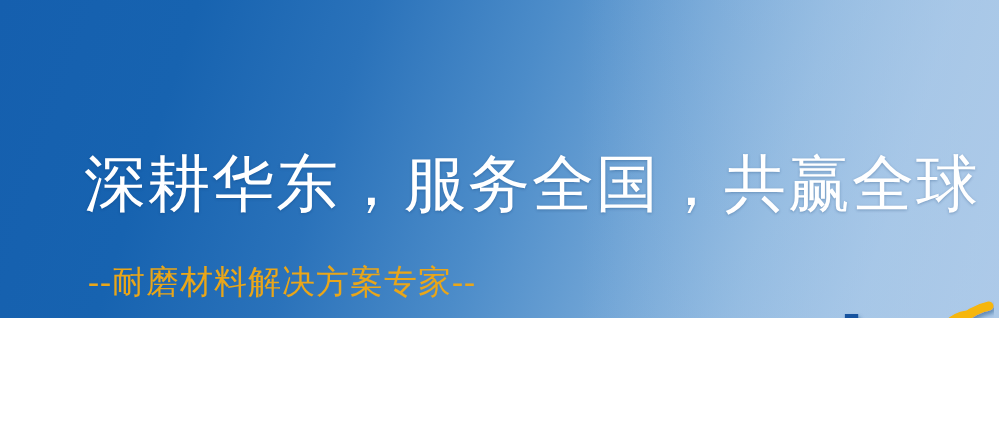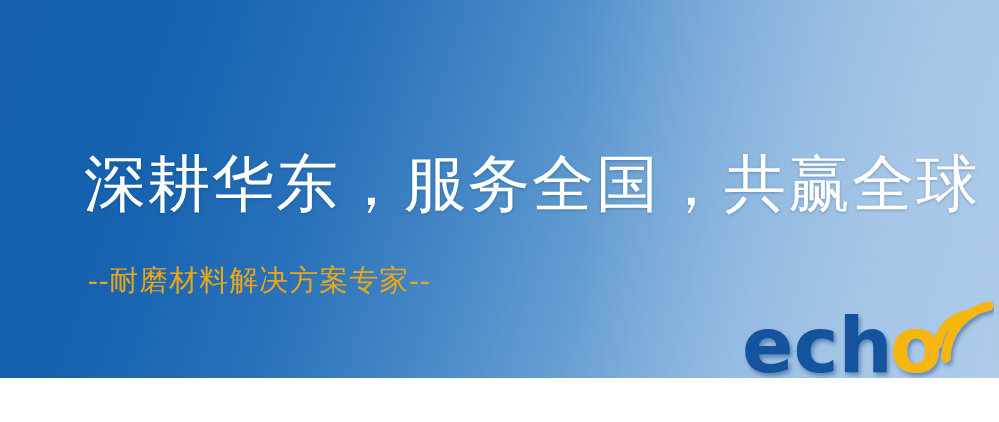--- a/index.html
+++ b/index.html
@@ -4,21 +4,21 @@
 <style>
   html, body {
     margin: 0;
     padding: 0;
     background: #ffffff;
   }
 
   #banner {
     position: relative;
     width: 999px;
-    height: 378px;
+    height: 318px;
     overflow: hidden;
     font-family: "Liberation Sans", sans-serif;
     
     background:
       linear-gradient(108deg,
         #155fae 0%,
         #1763b0 18%,
         #2a72ba 34%,
         #4c8cc9 50%,
         #71a5d6 64%,
@@ -51,21 +51,21 @@
     white-space: nowrap;
     text-shadow: 0 1px 3px rgba(10, 50, 100, 0.30);
     z-index: 3;
   }
 
   .subtitle {
     position: absolute;
     left: 88px;
     top: 263px;
     font-family: "Liberation Serif", "DejaVu Serif", serif;
-    font-size: 29px;
+    font-size: 33px;
     line-height: 1.2;
     color: #e9a619;
     letter-spacing: 1px;
     white-space: nowrap;
     z-index: 3;
   }
 
   
   .logo {
     position: absolute;

